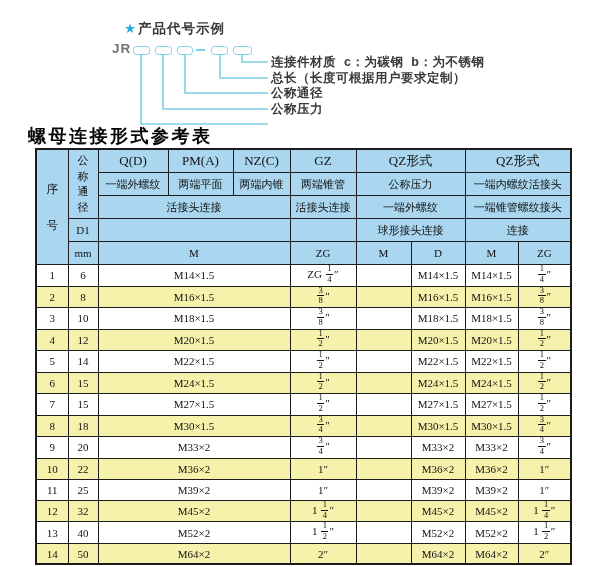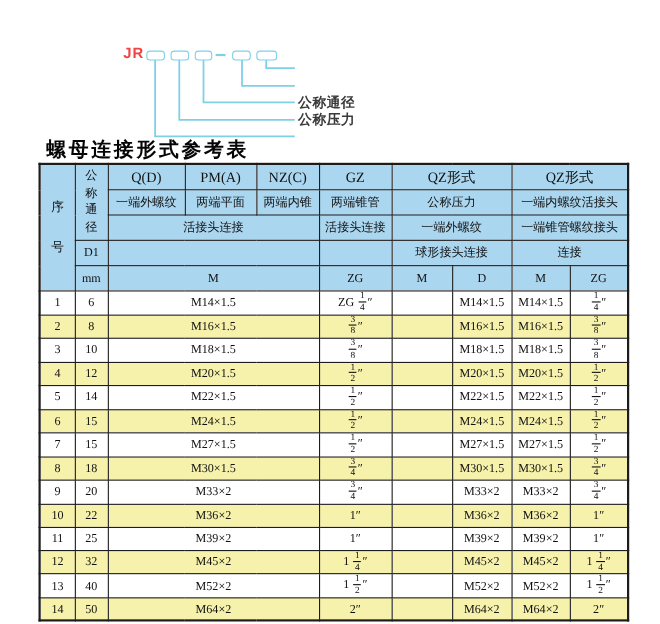--- a/index.html
+++ b/index.html
@@ -6,29 +6,29 @@
   .page{position:relative;width:600px;height:567px;background:#ffffff;overflow:hidden;
         font-family:"Liberation Sans",sans-serif;}
 
   
   .diagram{position:absolute;left:0;top:0;width:600px;height:130px;}
   .dg-svg{position:absolute;left:0;top:0;}
   .dg-heading{position:absolute;left:124px;top:20px;font-size:13.5px;font-weight:bold;
               color:#383838;letter-spacing:1px;white-space:pre;}
   .dg-heading .star{color:#29aae1;font-weight:normal;margin-right:1px;}
   .dg-jr{position:absolute;left:112px;top:41px;font-size:13.5px;font-weight:bold;
-         color:#ef4444;letter-spacing:1px;}
+         color:#737373;letter-spacing:1px;}
   .code-box{position:absolute;top:46px;height:7px;border:1.6px solid #7ecfe8;
             border-radius:3.5px;background:#ffffff;box-sizing:content-box;}
   .code-dash{position:absolute;top:49px;width:9px;height:0;border-top:2px solid #7ecfe8;}
   .dg-label{position:absolute;left:271px;font-size:12.5px;font-weight:bold;color:#3a3a3a;
             line-height:14px;white-space:pre;letter-spacing:0.5px;}
 
   
-  .table-title{position:absolute;left:42px;top:124px;margin:0;font-family:"Liberation Serif",serif;
+  .table-title{position:absolute;left:28px;top:124px;margin:0;font-family:"Liberation Serif",serif;
                font-size:18px;font-weight:bold;color:#050505;letter-spacing:2.5px;}
 
   
   table.ref{position:absolute;left:35px;top:148px;width:535px;border-collapse:collapse;
             table-layout:fixed;border:2px solid #1c1c1c;
             font-family:"Liberation Serif",serif;color:#111;}
   table.ref td{border:1px solid #1c1c1c;text-align:center;vertical-align:middle;
                padding:0;overflow:hidden;font-size:11px;line-height:1.1;}
   thead td{background:#aad6ef;height:22px;}
   thead td.grp{font-size:13px;}
@@ -51,30 +51,33 @@
 
   <div class="diagram">
     <svg class="dg-svg" width="600" height="130">
       <polyline points="242,53 242,62 268,62" fill="none" stroke="#7ecfe8" stroke-width="1.6"></polyline>
       <polyline points="220,53 220,78 268,78" fill="none" stroke="#7ecfe8" stroke-width="1.6"></polyline>
       <polyline points="185,53 185,93 268,93" fill="none" stroke="#7ecfe8" stroke-width="1.6"></polyline>
       <polyline points="163,53 163,109 268,109" fill="none" stroke="#7ecfe8" stroke-width="1.6"></polyline>
       <polyline points="141,53 141,124 268,124" fill="none" stroke="#7ecfe8" stroke-width="1.6"></polyline>
     </svg>
 
+    <div class="dg-heading"><span class="star">★</span><span>产品代号示例</span></div>
 
     <div class="dg-jr">JR</div>
 
     <span class="code-box" style="left:133px;width:15px;"></span>
     <span class="code-box" style="left:155px;width:15px;"></span>
     <span class="code-box" style="left:177px;width:14px;"></span>
     <span class="code-dash" style="left:196px;"></span>
     <span class="code-box" style="left:211px;width:15px;"></span>
     <span class="code-box" style="left:233px;width:17px;"></span>
 
+    <div class="dg-label" style="top:55px;">连接件材质  c：为碳钢  b：为不锈钢</div>
+    <div class="dg-label" style="top:71px;">总长（长度可根据用户要求定制）</div>
     <div class="dg-label" style="top:86px;">公称通径</div>
     <div class="dg-label" style="top:102px;">公称压力</div>
   </div>
 
   <h2 class="table-title">螺母连接形式参考表</h2>
 
   <table class="ref">
     <colgroup>
       <col style="width:32px">
         <col style="width:30px">

